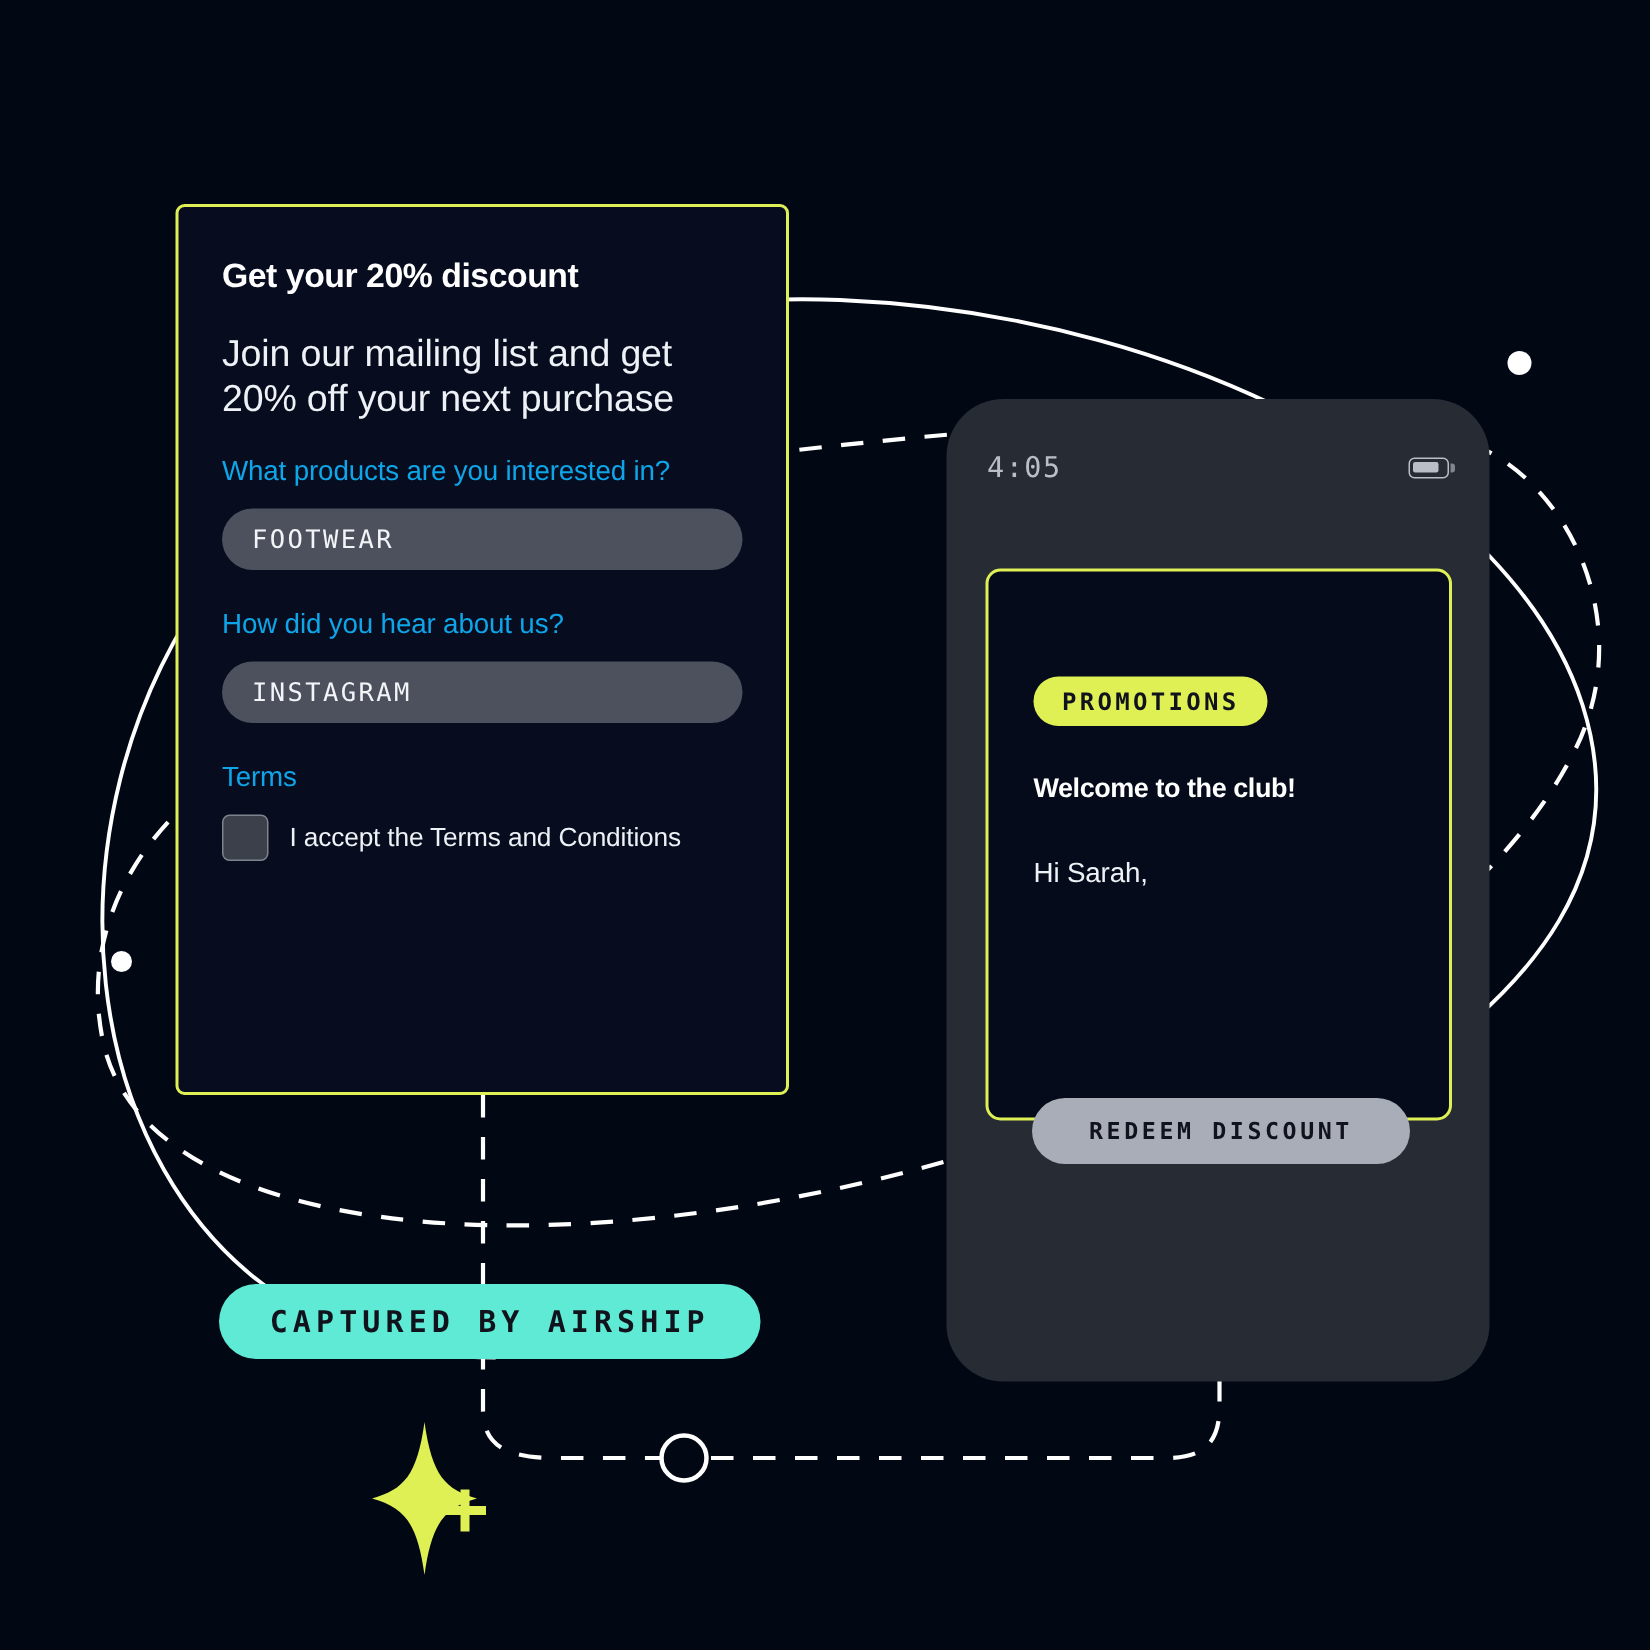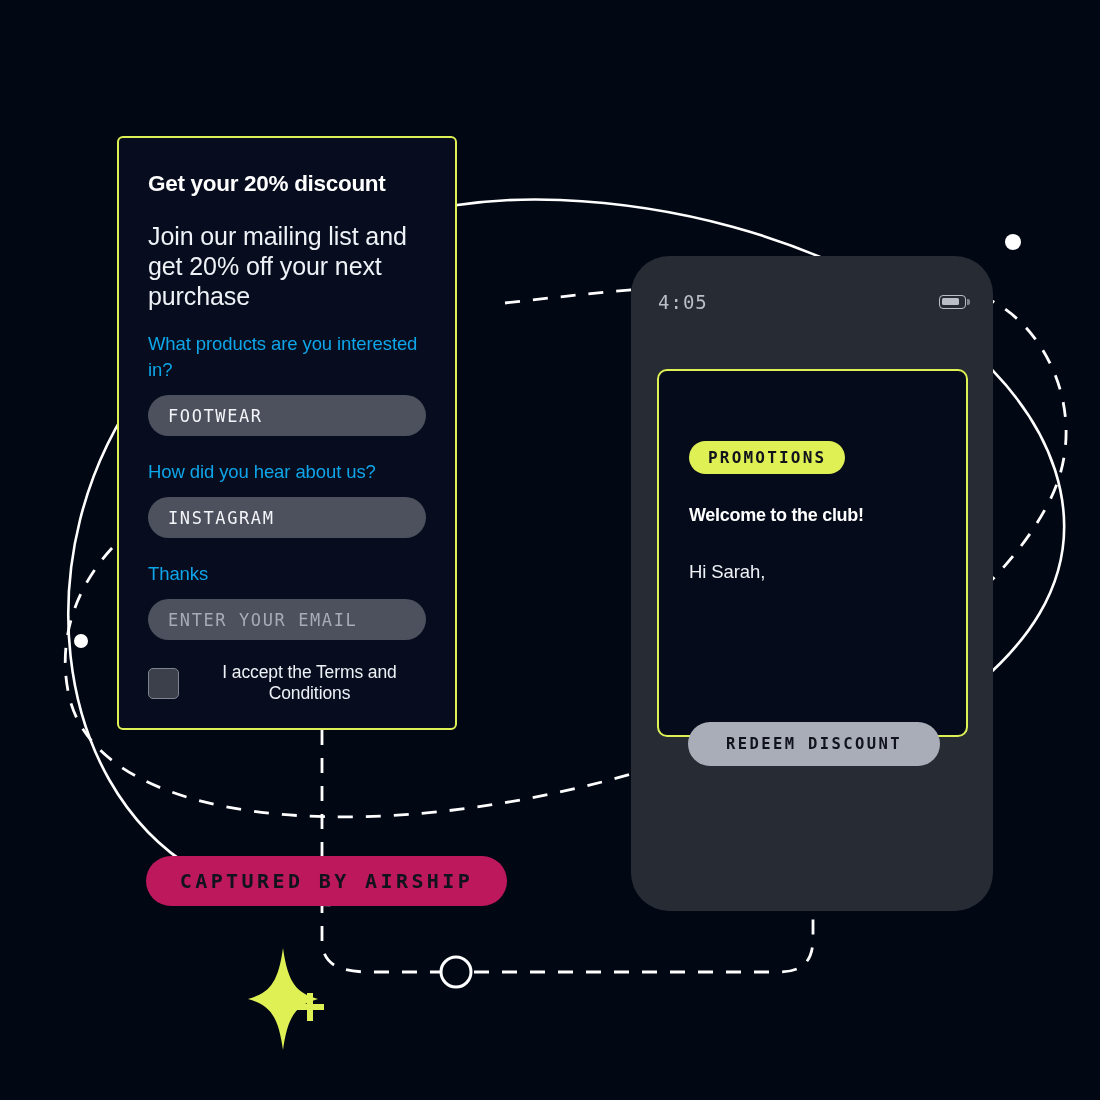--- a/index.html
+++ b/index.html
@@ -10,21 +10,21 @@
     position:relative;
     overflow:hidden;
   }
   .stage { position:absolute; inset:0; }
 
   
   svg.deco { position:absolute; left:0; top:0; width:1100px; height:1100px; }
 
   
   .form-card{
-    position:absolute; left:117px; top:136px; width:340px; height:594px;
+    position:absolute; left:117px; top:136px; width:409px; height:594px;
     background:#070d1e;
     border:2px solid #dff055;
     border-radius:6px;
     padding:33px 29px 0 29px;
     z-index:5;
   }
   .form-title{
     color:#ffffff; font-size:22.5px; font-weight:700; letter-spacing:-0.3px;
     margin-bottom:24px;
   }
@@ -58,21 +58,21 @@
   .consent-label{ color:#eef1f6; font-size:17.5px; letter-spacing:-0.1px;text-align:center; }
   .submit-btn{
     height:44px; border-radius:22px; background:#a9adb8;
     display:flex; align-items:center; justify-content:center;
     font-family:"DejaVu Sans Mono", monospace;
     font-size:16px; letter-spacing:2.6px; color:#10131c; font-weight:700;
   }
 
   
   .phone{
-    position:absolute; left:631px; top:256px; width:362px; height:655px;
+    position:absolute; left:631px; top:266px; width:362px; height:655px;
     background:#262b34; border-radius:38px; z-index:4;
   }
   .phone-status{
     position:absolute; left:0; top:34px; width:100%; height:24px;
     display:flex; align-items:center; justify-content:space-between;
     padding:0 27px;
   }
   .status-time{
     font-family:"DejaVu Sans Mono", monospace;
     font-size:19px; color:#b9bec7; letter-spacing:1px;
@@ -117,21 +117,21 @@
     position:absolute; left:29px; top:351px; width:252px; height:44px;
     border-radius:22px; background:#a9adb8;
     display:flex; align-items:center; justify-content:center;
     font-family:"DejaVu Sans Mono", monospace;
     font-size:15.5px; letter-spacing:2.4px; color:#10131c; font-weight:700;
   }
 
   
   .captured-badge{
     position:absolute; left:146px; top:856px; width:361px; height:50px;
-    background:#be185d; border-radius:25px;
+    background:#5eead4; border-radius:25px;
     display:flex; align-items:center; justify-content:center;
     font-family:"DejaVu Sans Mono", monospace;
     font-size:20px; letter-spacing:3.4px; color:#10131c; font-weight:700;
     z-index:6;
   }
 </style>
 </head>
 <body>
 
 <div class="stage">
@@ -182,22 +182,21 @@
   <div class="form-card">
     <div class="form-title">Get your 20% discount</div>
     <div class="form-sub">Join our mailing list and get 20% off your next purchase</div>
 
     <div class="field-label">What products are you interested in?</div>
     <div class="pill-select">FOOTWEAR</div>
 
     <div class="field-label">How did you hear about us?</div>
     <div class="pill-select">INSTAGRAM</div>
 
-    <div class="field-label">Thanks</div>
-    <div class="pill-input">ENTER YOUR EMAIL</div>
+    <div class="field-label">Terms</div>
 
     <div class="consent-row">
       <span class="checkbox"></span>
       <span class="consent-label">I accept the Terms and Conditions</span>
     </div>
 
   </div>
 
   <div class="captured-badge">CAPTURED BY AIRSHIP</div>
 

